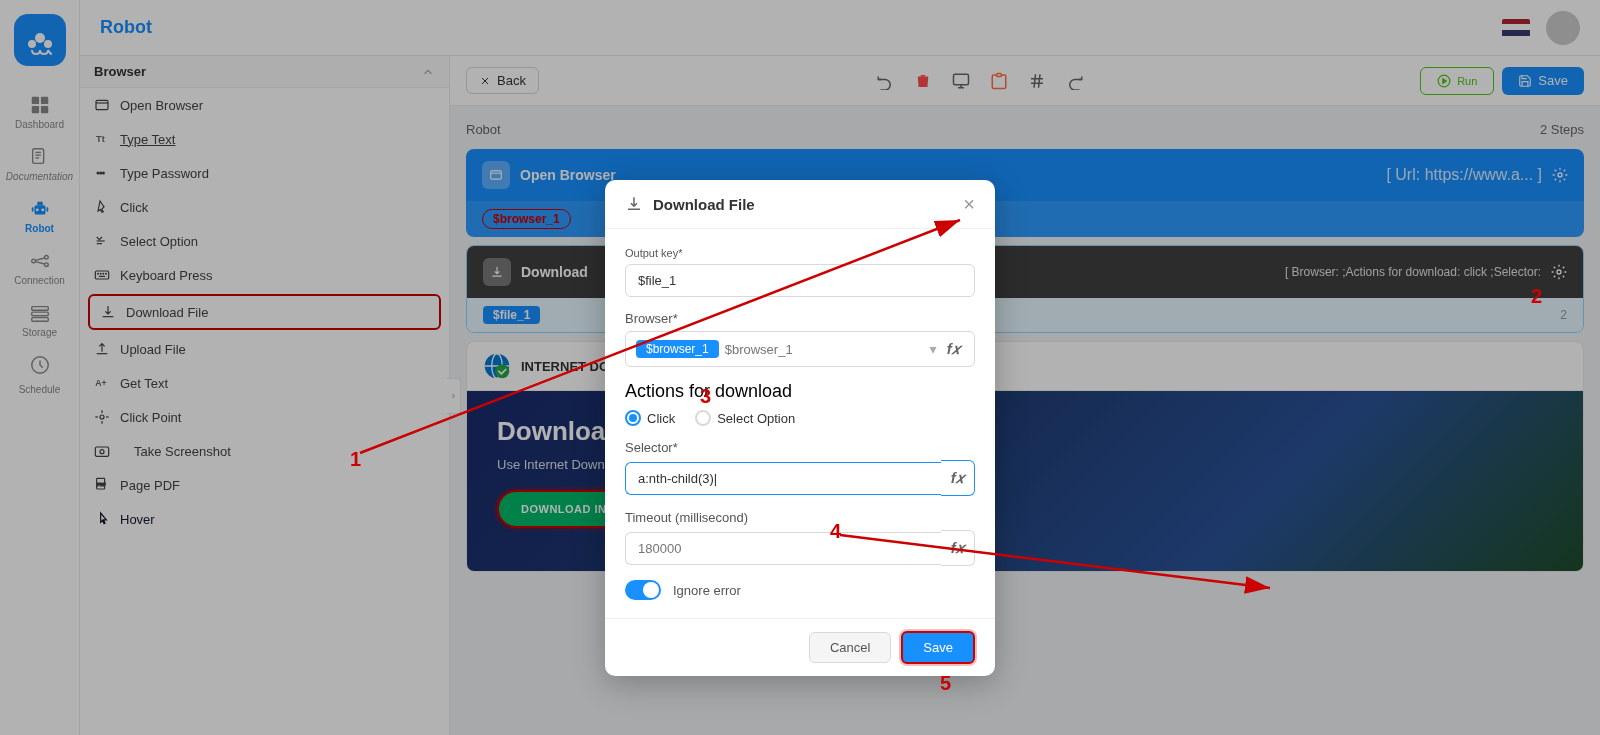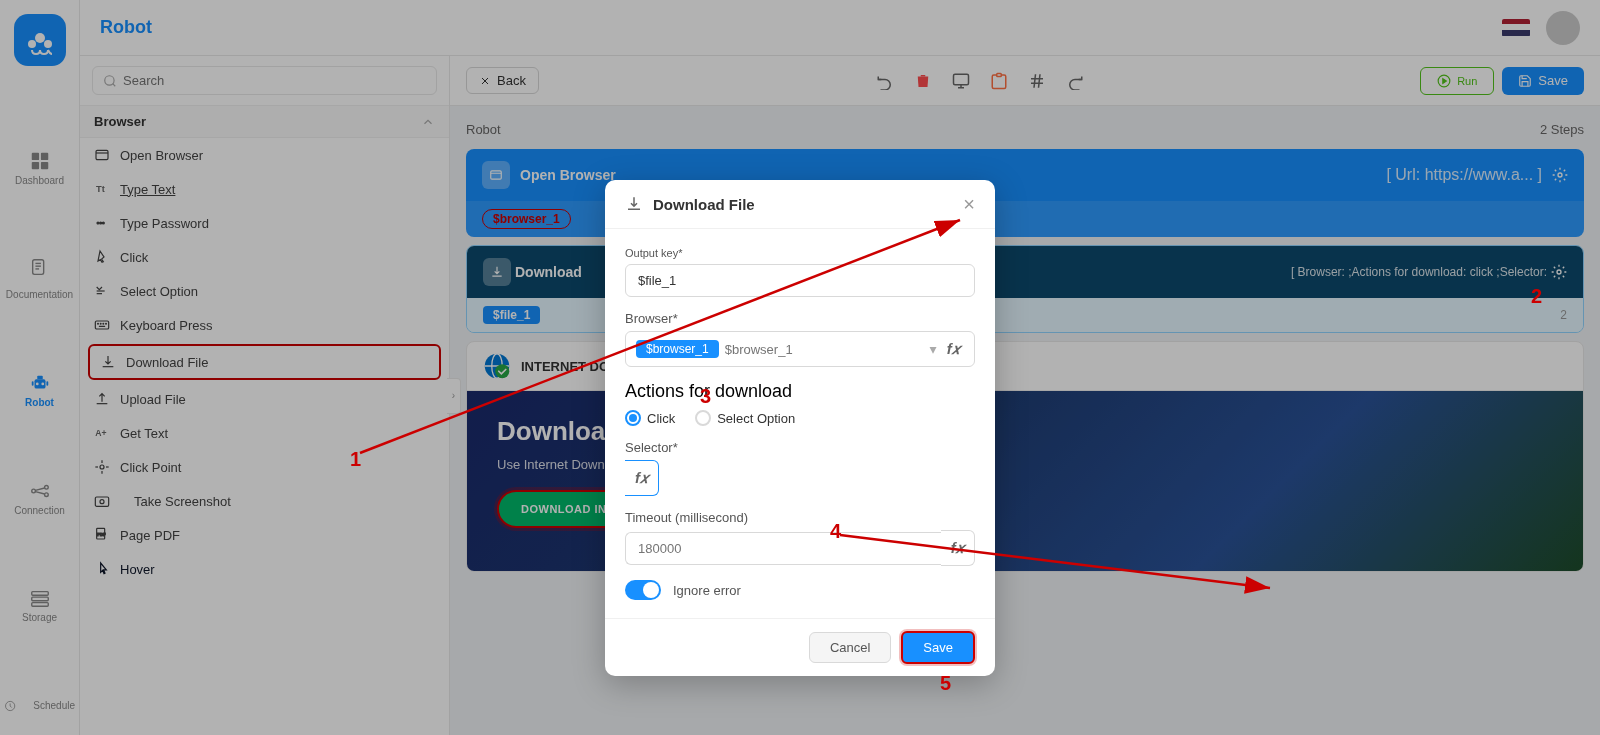--- a/index.html
+++ b/index.html
@@ -3,21 +3,21 @@
   <meta charset="utf-8">
   <style>
     * { box-sizing: border-box; margin: 0; padding: 0; }
     body { font-family: -apple-system, BlinkMacSystemFont, 'Segoe UI', sans-serif; background: #f0f2f5; display: flex; height: 735px; overflow: hidden; font-size: 13px; }
   </style>
 </head>
 <body>
 
 <div style="display:flex; width:1600px; height:735px; overflow:hidden; background:#f0f2f5; position:relative;">
 
-  <div style="width:80px; background:#fff; display:flex; flex-direction:column; align-items:center; padding:10px 0; border-right:1px solid #e8e8e8; flex-shrink:0; gap:0;justify-content:space-between;">
+  <div style="width:80px; background:#fff; display:flex; flex-direction:column; align-items:center; padding:10px 0; border-right:1px solid #e8e8e8; flex-shrink:0; gap:0;">
 
     <div style="width:52px; height:52px; background:#1890ff; border-radius:14px; display:flex; align-items:center; justify-content:center; margin-bottom:20px; margin-top:4px;">
       <svg width="32" height="32" viewBox="0 0 32 32" fill="none">
         <circle cx="8" cy="20" r="4" fill="white"></circle>
         <circle cx="16" cy="14" r="5" fill="white"></circle>
         <circle cx="24" cy="20" r="4" fill="white"></circle>
         <path d="M8 26 Q8 30 12 30 Q16 30 16 26" stroke="white" stroke-width="2" fill="none"></path>
         <path d="M16 26 Q16 30 20 30 Q24 30 24 26" stroke="white" stroke-width="2" fill="none"></path>
         <path d="M24 26 Q26 30 28 30" stroke="white" stroke-width="2" fill="none"></path>
       </svg>
@@ -25,21 +25,21 @@
 
     <div style="display:flex;flex-direction:column;align-items:center;padding:8px 4px;cursor:pointer;color:#888;font-size:10px;gap:3px;width:100%;">
       <svg width="22" height="22" viewBox="0 0 24 24" fill="currentColor">
           <rect x="3" y="3" width="8" height="8" rx="1"></rect>
           <rect x="13" y="3" width="8" height="8" rx="1"></rect>
           <rect x="3" y="13" width="8" height="8" rx="1"></rect>
           <rect x="13" y="13" width="8" height="8" rx="1"></rect>
         </svg>
       <span>Dashboard</span>
     </div>
-    <div style="display:flex;flex-direction:column;align-items:center;padding:8px 4px;cursor:pointer;color:#888;font-size:10px;gap:10px;width:100%;">
+    <div style="display:flex;flex-direction:column;align-items:center;padding:8px 4px;cursor:pointer;color:#888;font-size:10px;gap:3px;width:100%;font-style:italic;">
       <svg width="22" height="22" viewBox="0 0 24 24" fill="currentColor">
           <rect x="4" y="3" width="12" height="16" rx="2" fill="none" stroke="currentColor" stroke-width="1.5"></rect>
           <line x1="7" y1="7" x2="13" y2="7" stroke="currentColor" stroke-width="1.5"></line>
           <line x1="7" y1="10" x2="13" y2="10" stroke="currentColor" stroke-width="1.5"></line>
           <line x1="7" y1="13" x2="11" y2="13" stroke="currentColor" stroke-width="1.5"></line>
         </svg>
       <span>Documentation</span>
     </div>
     <div style="display:flex;flex-direction:column;align-items:center;padding:8px 4px;cursor:pointer;color:#1890ff;font-size:10px;gap:3px;width:100%;font-weight:600;">
       <svg width="22" height="22" viewBox="0 0 24 24" fill="currentColor">
@@ -63,21 +63,21 @@
       <span>Connection</span>
     </div>
     <div style="display:flex;flex-direction:column;align-items:center;padding:8px 4px;cursor:pointer;color:#888;font-size:10px;gap:3px;width:100%;">
       <svg width="22" height="22" viewBox="0 0 24 24" fill="none" stroke="currentColor" stroke-width="1.5">
           <rect x="3" y="5" width="18" height="4" rx="1"></rect>
           <rect x="3" y="11" width="18" height="4" rx="1"></rect>
           <rect x="3" y="17" width="18" height="4" rx="1"></rect>
         </svg>
       <span>Storage</span>
     </div>
-    <div style="display:flex;flex-direction:row;align-items:center;padding:8px 4px;cursor:pointer;color:#888;font-size:10px;gap:17px;width:100%;">
+    <div style="display:flex;flex-direction:column;align-items:center;padding:8px 4px;cursor:pointer;color:#888;font-size:10px;gap:8px;width:100%;">
       <svg width="22" height="22" viewBox="0 0 24 24" fill="none" stroke="currentColor" stroke-width="1.5">
           <circle cx="12" cy="12" r="9"></circle>
           <polyline points="12 7 12 12 15 15"></polyline>
         </svg>
       <span>Schedule</span>
     </div>
   </div>
 
   <div style="flex:1; display:flex; flex-direction:column; overflow:hidden;">
 
@@ -94,29 +94,20 @@
     </div>
 
     <div style="display:flex; flex:1; overflow:hidden;">
 
       <div style="width:370px; background:#fff; border-right:1px solid #e8e8e8; display:flex; flex-shrink:0; position:relative;">
 
         <div style="position:absolute; right:-12px; top:50%; transform:translateY(-50%); width:14px; height:36px; background:#fff; border:1px solid #e8e8e8; border-left:none; border-radius:0 4px 4px 0; display:flex; align-items:center; justify-content:center; cursor:pointer; z-index:10; font-size:10px; color:#999;">›</div>
 
         <div style="flex:1; display:flex; flex-direction:column; overflow:hidden;">
 
-          <div style="padding:10px 12px; border-bottom:1px solid #f0f0f0;">
-            <div style="display:flex; align-items:center; border:1px solid #e8e8e8; border-radius:6px; padding:6px 10px; gap:6px;">
-              <svg width="14" height="14" viewBox="0 0 24 24" fill="none" stroke="#aaa" stroke-width="2">
-                  <circle cx="11" cy="11" r="8"></circle>
-                  <line x1="21" y1="21" x2="16.65" y2="16.65"></line>
-                </svg>
-              <input type="text" placeholder="Search" style="border: none; outline: none; flex: 1 1 0%; font-size: 13px; color: rgb(51, 51, 51); background: transparent;">
-            </div>
-          </div>
 
           <div style="display:flex; align-items:center; justify-content:space-between; padding:8px 14px; background:#fafafa; border-bottom:1px solid #f0f0f0;">
             <span style="font-weight:600; color:#333; font-size:13px;">Browser</span>
             <svg width="14" height="14" viewBox="0 0 24 24" fill="none" stroke="#aaa" stroke-width="2">
                 <polyline points="18 15 12 9 6 15"></polyline>
               </svg>
           </div>
 
           <div style="overflow-y:auto; flex:1;">
 
@@ -317,21 +308,21 @@
                   <path d="M12 1v3M12 20v3M4.22 4.22l2.12 2.12M17.66 17.66l2.12 2.12M1 12h3M20 12h3M4.22 19.78l2.12-2.12M17.66 6.34l2.12-2.12"></path>
                 </svg>
             </div>
 
             <div style="display:flex; align-items:center; padding:8px 16px; background:rgba(255,255,255,0.1); gap:10px;">
               <span style="background:#fff; color:#1890ff; border-radius:4px; padding:2px 10px; font-size:12px; font-weight:600; border:1.5px solid #cc0000; border-radius:12px; color:#cc0000; background:transparent;">$browser_1</span>
             </div>
           </div>
 
           <div style="border-radius:8px; overflow:hidden; margin-bottom:8px; background:#e6f7ff; border:1px solid #91d5ff;">
-            <div style="display:flex; align-items:center; padding:12px 16px; gap:4px; background:#0c4a6e; color:#fff;">
+            <div style="display:flex; align-items:center; padding:12px 16px; gap:10px; background:#404040; color:#fff;">
               <div style="width:28px; height:28px; background:rgba(255,255,255,0.3); border-radius:6px; display:flex; align-items:center; justify-content:center;">
                 <svg width="14" height="14" viewBox="0 0 24 24" fill="none" stroke="white" stroke-width="2">
                     <path d="M12 3v12M8 11l4 4 4-4"></path>
                     <path d="M4 19h16"></path>
                   </svg>
               </div>
               <span style="font-weight:600; font-size:14px; flex:1;">Download</span>
               <span style="font-size:12px; opacity:0.85;">[ Browser: ;Actions for download: click ;Selector:</span>
               <svg width="16" height="16" viewBox="0 0 24 24" fill="none" stroke="white" stroke-width="2">
                   <circle cx="12" cy="12" r="3"></circle>
@@ -410,20 +401,21 @@
             <label style="display:flex; align-items:center; gap:6px; cursor:pointer;">
               <div style="width:16px; height:16px; border-radius:50%; border:2px solid #d9d9d9; display:flex; align-items:center; justify-content:center;"></div>
               <span style="font-size:13px; color:#333;">Select Option</span>
             </label>
           </div>
         </div>
 
         <div style="margin-bottom:14px;">
           <label style="font-size:13px; color:#555; display:block; margin-bottom:5px;">Selector*</label>
           <div style="display:flex; align-items:center;">
+            <input type="text" value="a:nth-child(3)|" style="flex: 1 1 0%; border-top: 1.5px solid rgb(24, 144, 255); border-bottom: 1.5px solid rgb(24, 144, 255); border-left: 1.5px solid rgb(24, 144, 255); border-image: initial; border-right: none; border-radius: 6px 0px 0px 6px; padding: 8px 12px; font-size: 13px; outline: none; color: rgb(51, 51, 51);">
             <button style="border:1.5px solid #1890ff; border-left:none; border-radius:0 6px 6px 0; padding:8px 10px; background:#fff; cursor:pointer; color:#666; font-size:15px; font-style:italic; font-weight:700;"><i>f</i>𝑥</button>
           </div>
         </div>
 
         <div style="margin-bottom:14px;">
           <label style="font-size:13px; color:#555; display:block; margin-bottom:5px;">Timeout (millisecond)</label>
           <div style="display:flex; align-items:center;">
             <input type="text" placeholder="180000" style="flex: 1 1 0%; border-top: 1px solid rgb(217, 217, 217); border-bottom: 1px solid rgb(217, 217, 217); border-left: 1px solid rgb(217, 217, 217); border-image: initial; border-right: none; border-radius: 6px 0px 0px 6px; padding: 8px 12px; font-size: 13px; color: rgb(170, 170, 170); outline: none;">
             <button style="border:1px solid #d9d9d9; border-left:none; border-radius:0 6px 6px 0; padding:8px 10px; background:#fff; cursor:pointer; color:#666; font-size:15px; font-style:italic; font-weight:700;"><i>f</i>𝑥</button>
           </div>

